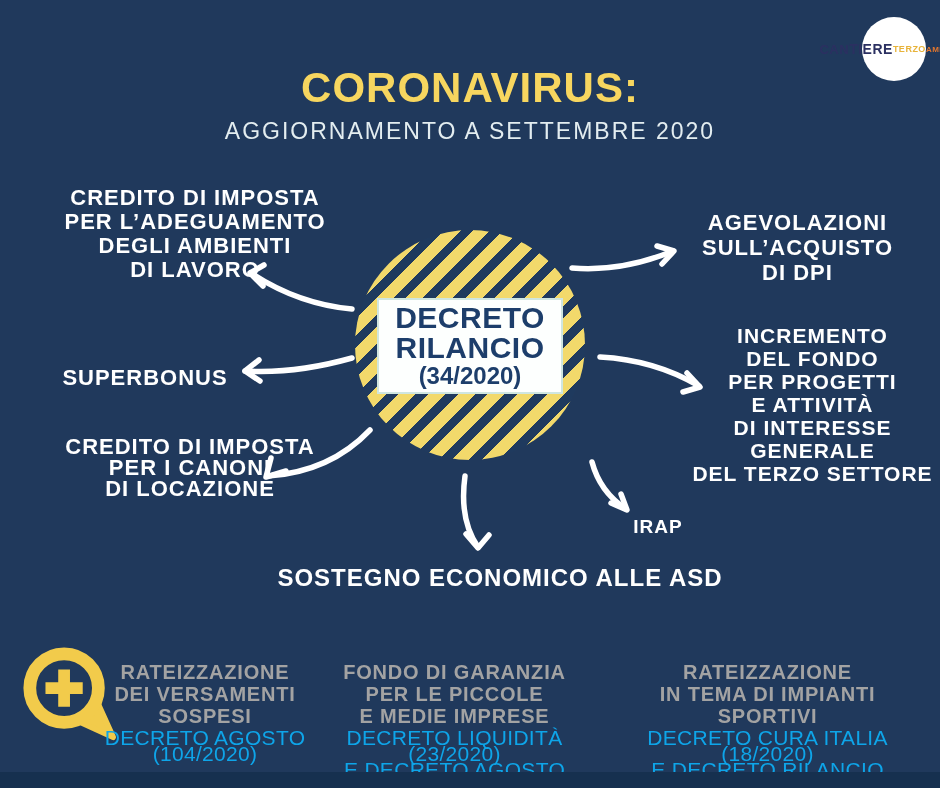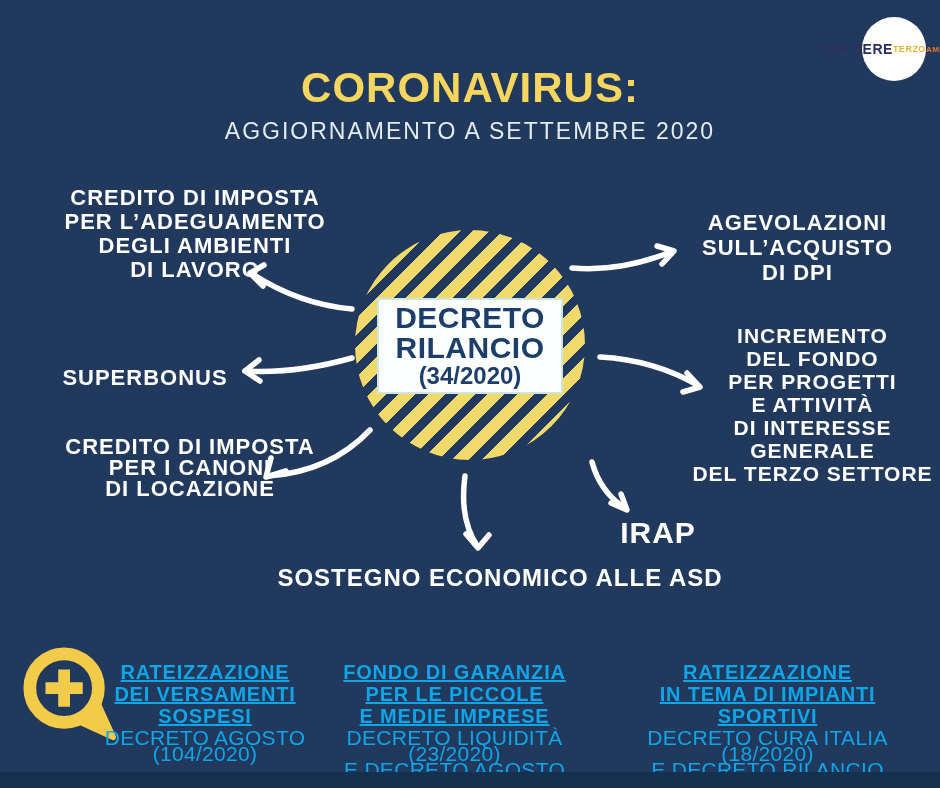--- a/index.html
+++ b/index.html
@@ -38,32 +38,32 @@
   
   .spoke{
     position:absolute; color:#FFFFFF; font-weight:700; text-align:center;
     white-space:pre-line; letter-spacing:1px;
   }
   #sp-adeguamento{left:35px; top:186px; width:320px; font-size:22px; line-height:24px;}
   #sp-superbonus{left:25px; top:365px; width:240px; font-size:22px;}
   #sp-canoni{left:30px; top:436px; width:320px; font-size:22px; line-height:21px;}
   #sp-agevolazioni{left:655px; top:210px; width:285px; font-size:22px; line-height:25px;}
   #sp-incremento{left:685px; top:324px; width:255px; font-size:21px; line-height:23px;}
-  #sp-irap{left:608px; top:516px; width:100px; font-size:30px;}
+  #sp-irap{left:608px; top:516px; width:100px; font-size:19px;}
   #sp-sostegno{left:170px; top:564px; width:660px; font-size:24px; letter-spacing:1px;}
   
   .arrows{position:absolute; left:0; top:0; pointer-events:none;}
   .arrows path{fill:none; stroke:#FFFFFF; stroke-width:5.5; stroke-linecap:round; stroke-linejoin:round;}
   
   .plus-icon{position:absolute; left:20px; top:644px;}
   .b-col{position:absolute; text-align:center;}
   #bc1{left:95px; top:661px; width:220px;}
   #bc2{left:312px; top:661px; width:285px;}
   #bc3{left:615px; top:661px; width:305px;}
-  .b-title{font-weight:700; font-size:20px; line-height:22px; color:#0ea5e9; letter-spacing:0.8px; white-space:pre-line;text-decoration:underline;}
+  .b-title{font-weight:700; font-size:20px; line-height:22px; color:#a3a3a3; letter-spacing:0.8px; white-space:pre-line;}
   .b-decree{font-weight:400; font-size:21px; line-height:16px; color:#0ea5e9; white-space:pre-line; margin-top:3px; letter-spacing:0.3px;}
   .footer-strip{position:absolute; left:0; bottom:0; width:940px; height:16px; background:#16304F;}
 </style>
 </head>
 <body>
 
 <div class="canvas">
 
   <div class="header">
     <div class="title-line">CORONAVIRUS:</div>

